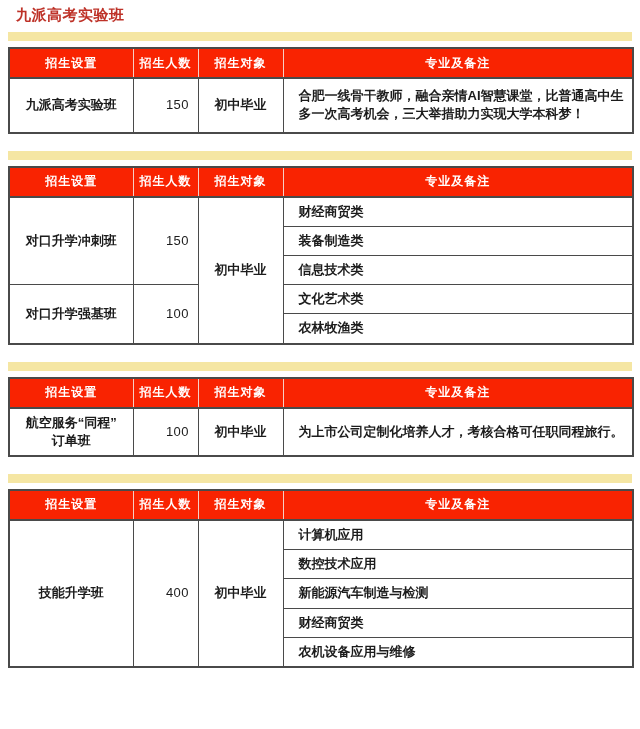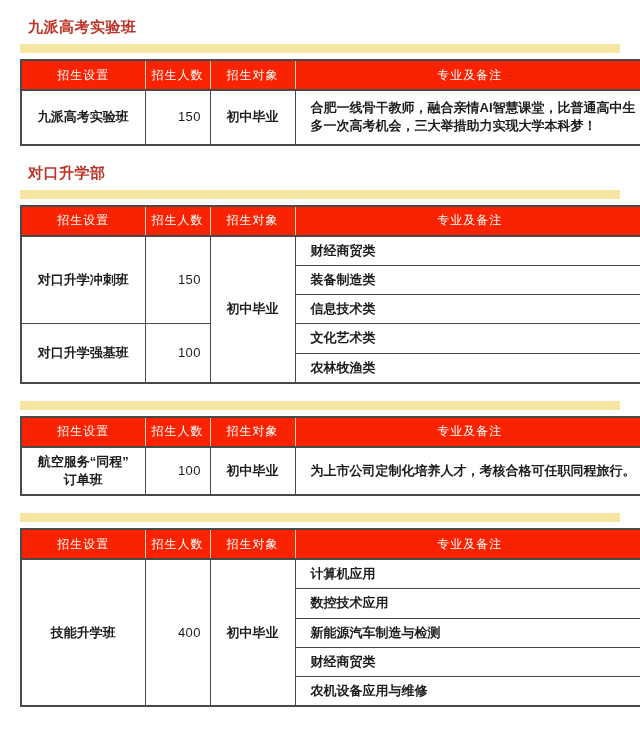--- a/index.html
+++ b/index.html
@@ -9,21 +9,21 @@
     --border-color:#4A4A4A;
     --body-text:#1C1C1C;
   }
   html,body{margin:0;padding:0;background:#ffffff;}
   body{
     width:640px;
     font-family:"Liberation Sans","DejaVu Sans",sans-serif;
     color:var(--body-text);
   }
   .page{padding:5px 8px 0 8px;}
-  .section{margin:12px;}
+  .section{margin:0;}
   .section-title{
     margin:0 0 7px 8px;
     font-size:15px;
     font-weight:700;
     color:var(--title-color);
     letter-spacing:0.5px;
     line-height:1.35;
   }
   .strip{
     height:9px;
@@ -38,21 +38,21 @@
     border:2px solid var(--border-color);
   }
   col.c1{width:124px}
   col.c2{width:65px}
   col.c3{width:85px}
   col.c4{width:350px}
   th{
     background:var(--header-bg);
     color:#ffffff;
     font-size:12px;
-    font-weight:400;
+    font-weight:700;
     height:24px;
     padding:2px;
     border-left:1px solid #f6cfc6;
     border-right:1px solid #f6cfc6;
     border-top:2px solid var(--border-color);
     border-bottom:2px solid var(--border-color);
     letter-spacing:1px;
   }
   td{
     border:1px solid var(--border-color);
@@ -104,21 +104,20 @@
               <td>九派高考实验班</td>
               <td class="num">150</td>
               <td>初中毕业</td>
               <td class="left tall">合肥一线骨干教师，融合亲情AI智慧课堂，比普通高中生多一次高考机会，三大举措助力实现大学本科梦！</td>
             </tr>
           </tbody>
     </table>
   </div>
 
   <div class="section">
-    <h2 class="section-title">对口升学部</h2>
     <div class="strip"></div>
     <table class="enroll">
       <colgroup>
         <col class="c1">
             <col class="c2">
             <col class="c3">
             <col class="c4">
       </colgroup>
       <thead>
         <tr>

